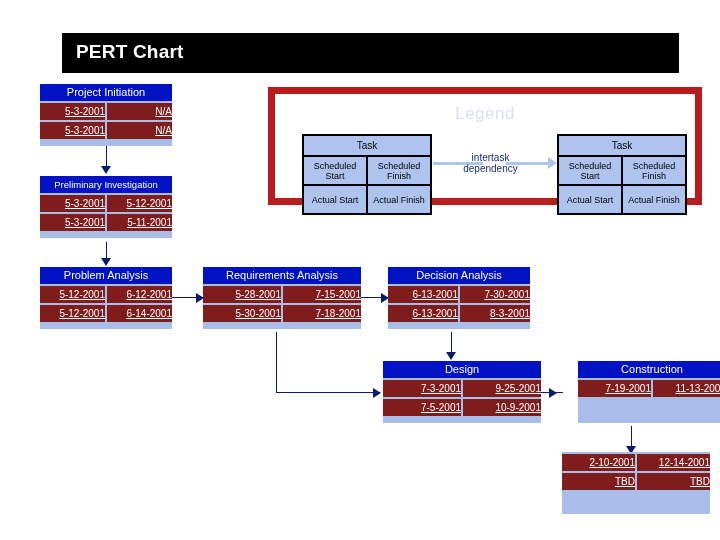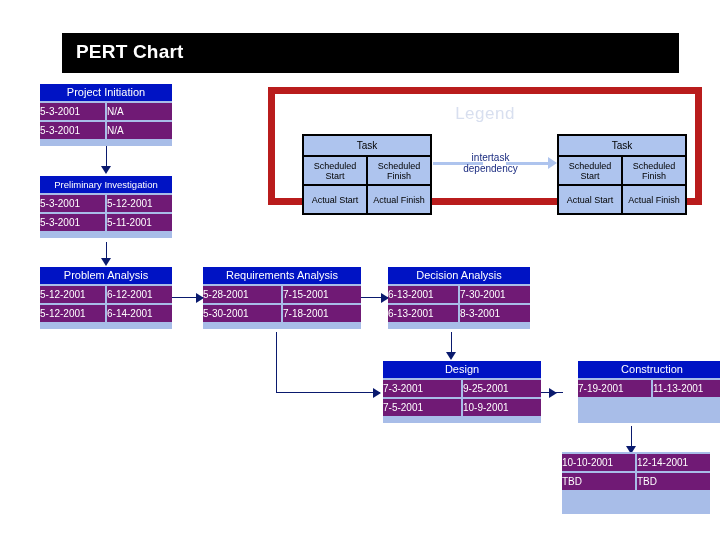--- a/index.html
+++ b/index.html
@@ -31,24 +31,24 @@
   .node .hdr{
     background:#0013c4;color:#ffffff;
     text-align:center;font-size:11px;
     line-height:17px;height:17px;
     white-space:nowrap;overflow:hidden;
   }
   .node .row{
     display:flex;margin-top:2px;height:17px;
   }
   .node .cell{
-    background:#701a75;color:#ffffff;
+    background:#7f1d1d;color:#ffffff;
     flex:1 1 50%;
-    text-align:left;line-height:17px;
-    font-size:10px;white-space:nowrap;overflow:hidden;
+    text-align:right;line-height:17px;
+    font-size:10px;white-space:nowrap;overflow:hidden;text-decoration:underline;
   }
   .node .cell.left{margin-right:2px;}
 
   
   #legend-panel{
     position:absolute;left:268px;top:87px;width:434px;height:118px;
     border:7px solid #b91c1c;background:#ffffff;box-sizing:border-box;
   }
   #legend-title{
     position:absolute;left:0;top:10px;width:100%;
@@ -250,20 +250,20 @@
 <div class="node" style="left:578px;top:361px;width:148px;height:62px;">
   <div class="hdr">Construction</div>
   <div class="row">
     <div class="cell left">7-19-2001</div>
     <div class="cell">11-13-2001</div>
   </div>
 </div>
 
 <div class="node" style="left:562px;top:452px;width:148px;height:62px;">
   <div class="row">
-    <div class="cell left">10-10-2001</div>
+    <div class="cell left">2-10-2001</div>
     <div class="cell">12-14-2001</div>
   </div>
   <div class="row">
     <div class="cell left">TBD</div>
     <div class="cell">TBD</div>
   </div>
 </div>
 
 </body></html>

